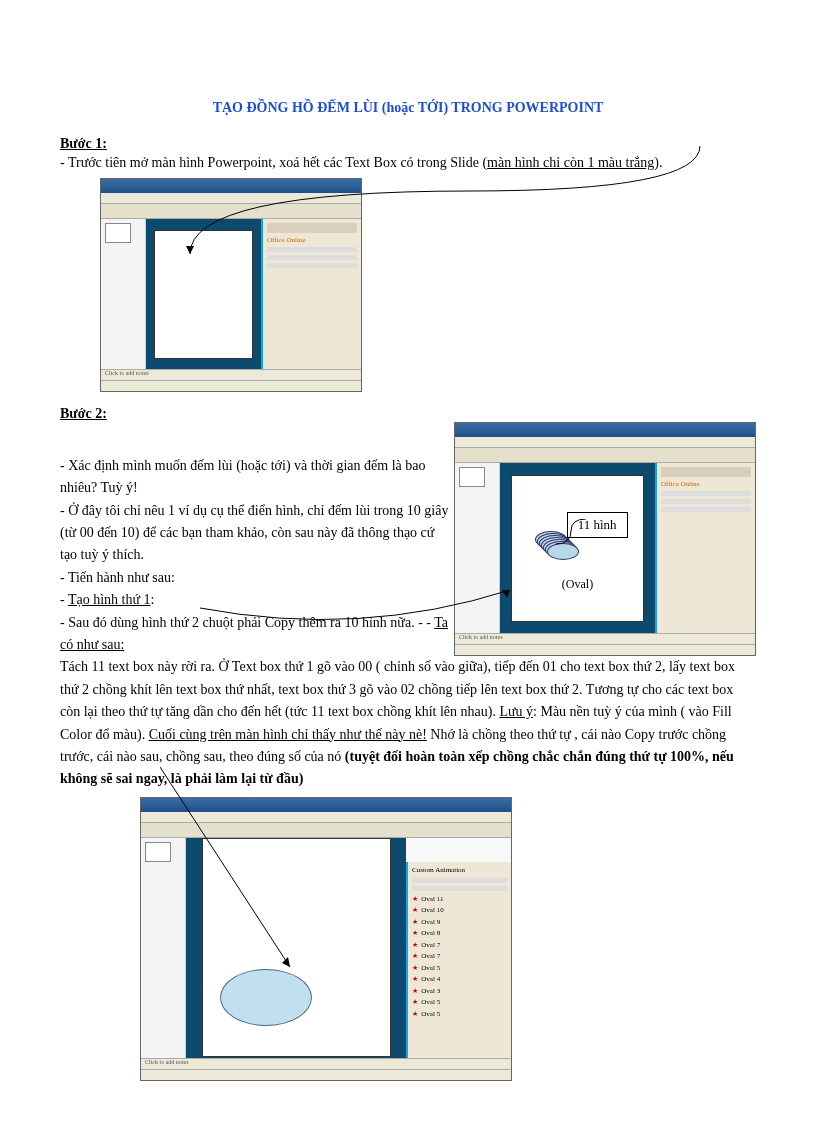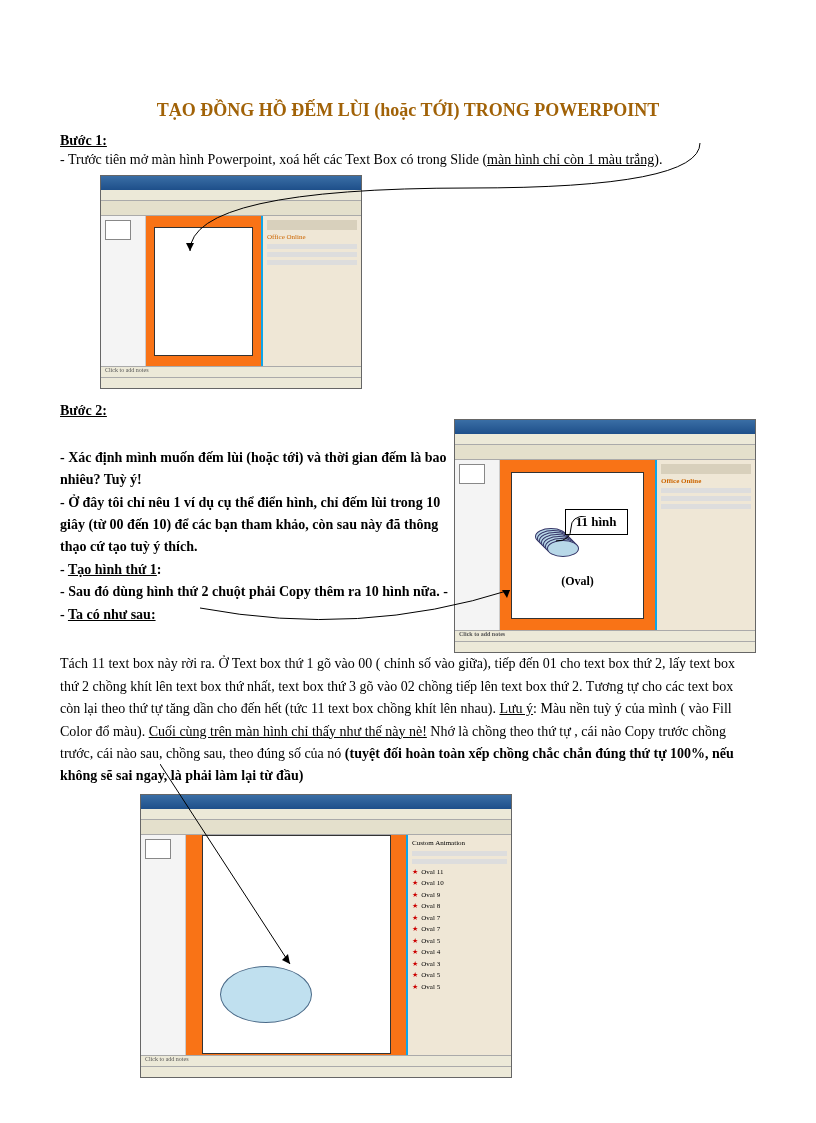--- a/index.html
+++ b/index.html
@@ -11,40 +11,39 @@
     color: #000;
     width: 816px;
   }
   .page {
     padding: 100px 60px 40px 60px;
     position: relative;
   }
   .title {
     text-align: center;
     font-weight: bold;
-    color: #a16207;
-    font-size: 18px;
+    color: #1d4ed8;
+    font-size: 14px;
     margin-bottom: 10px;
   }
   .step-heading {
     font-weight: bold;
     text-decoration: underline;
-    margin-top: 12px;
+    margin-top: 20px;
   }
   .para {
     line-height: 1.6;
   }
   .underline {
     text-decoration: underline;
   }
   .row2 {
     display: flex;
     gap: 0;
-    align-items: center;
-    font-weight: bold;
+    align-items: flex-end;
   }
   .row2 .left {
     flex: 1;
   }
   .row2 .right {
     flex: 0 0 300px;
   }
   .screenshot {
     border: 1px solid #666;
     position: relative;
@@ -82,21 +81,21 @@
   }
   .ss-thumbs .thumb {
     width: 24px;
     height: 18px;
     background: #fff;
     border: 1px solid #888;
     margin-bottom: 4px;
   }
   .ss-slide {
     flex: 1;
-    background: #f97316;
+    background: #0c4a6e;
     display: flex;
     align-items: center;
     justify-content: center;
     position: relative;
   }
   .ss-slide-inner {
     background: #fff;
     border: 1px solid #333;
     width: 85%;
     height: 85%;
@@ -235,20 +234,21 @@
       <path d="M 530 10 Q 530 55 300 55 Q 20 55 20 118" stroke="#000" fill="none" stroke-width="1"></path>
       <polygon points="20,118 16,110 24,110" fill="#000"></polygon>
     </svg>
   </div>
 
   <div class="step-heading" style="margin-top:14px;">Bước 2:</div>
   <div class="row2">
     <div class="left para">
       <div>- Xác định mình muốn đếm lùi (hoặc tới) và thời gian đếm là bao nhiêu? Tuỳ ý!</div>
       <div>- Ở đây tôi chỉ nêu 1 ví dụ cụ thể điển hình, chỉ đếm lùi trong 10 giây (từ 00 đến 10) để các bạn tham khảo, còn sau này đã thông thạo cứ tạo tuỳ ý thích.</div>
+      <div>- Tiến hành như sau:</div>
       <div><span>- </span><span class="underline">Tạo hình thứ  1</span><span>:</span></div>
       <div><span>- Sau đó dùng hình thứ 2 chuột phải Copy thêm ra 10 hình nữa. - - </span><span class="underline">Ta có như sau:</span></div>
     </div>
     <div class="right" style="position:relative;">
       <div class="screenshot" style="width:300px;">
         <div class="ss-titlebar"></div>
         <div class="ss-menubar"></div>
         <div class="ss-toolbar"></div>
         <div class="ss-body" style="--bodyh:170px;">
           <div class="ss-thumbs">
@@ -302,21 +302,21 @@
       <div class="ss-toolbar"></div>
       <div class="ss-body" style="--bodyh:220px;">
         <div class="ss-thumbs">
             <div class="thumb"></div>
           </div>
         <div class="ss-slide">
           <div class="ss-slide-inner" style="align-items:flex-end;padding-bottom:30px;">
             <div class="big-oval"></div>
           </div>
         </div>
-        <div class="ss-taskpane" style="width:95px;">
+        <div class="ss-taskpane" style="width:95px;margin-top:24px;">
           <div style="font-size:7px;margin-bottom:4px;">Custom Animation</div>
           <div class="pane-line"></div>
           <div class="pane-line"></div>
           <div class="anim-list">
             <div class="row">
                 <span class="star">★</span>
                 <span>Oval 11</span>
               </div>
             <div class="row">
                 <span class="star">★</span>

